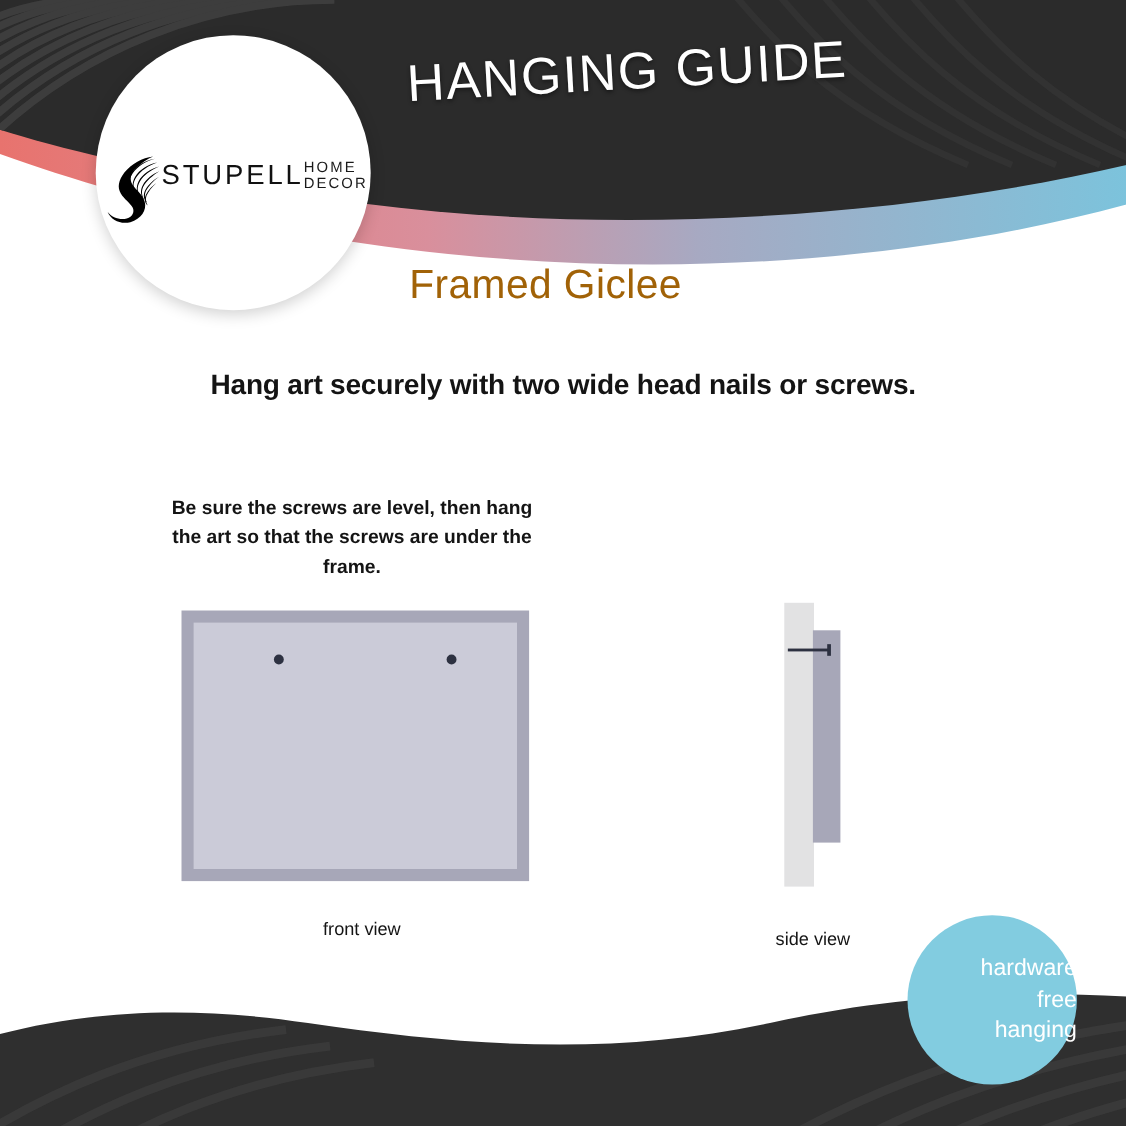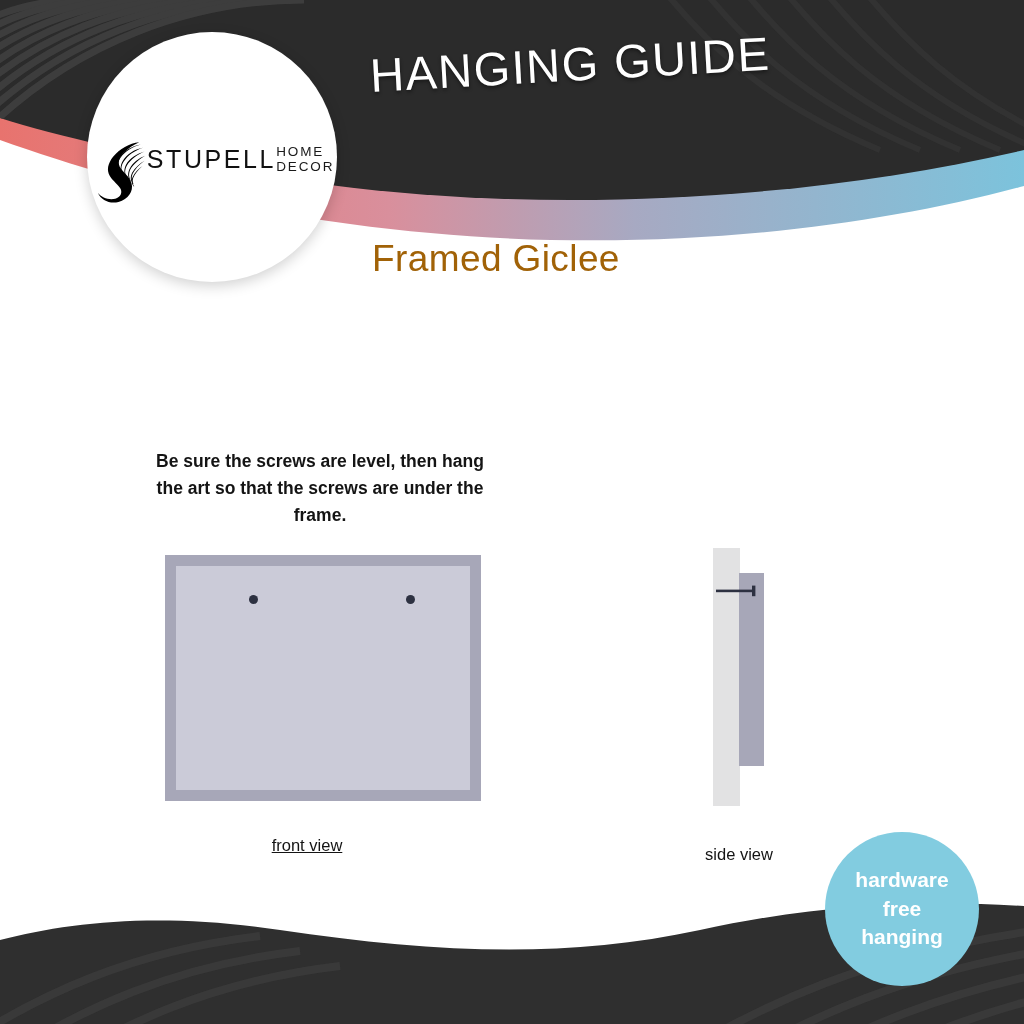--- a/index.html
+++ b/index.html
@@ -185,41 +185,41 @@
   }
 
   
   .view-label {
     position: absolute;
     font-size: 16.5px;
     color: #141414;
     font-weight: 400;
     text-align: center;
   }
-  #label-front-view { left: 149px; top: 836px; width: 316px; text-decoration: underline; }
+  #label-front-view { left: 171px; top: 836px; width: 316px; }
   #label-side-view  { left: 664px; top: 845px; width: 150px; }
 
   
   #hardware-badge {
     position: absolute;
     left: 825px;
     top: 832px;
     width: 154px;
     height: 154px;
     border-radius: 50%;
     background: #82cce0;
     display: flex;
     flex-direction: column;
-    align-items: center;
+    align-items: flex-end;
     justify-content: center;
     color: #ffffff;
     font-size: 21px;
     line-height: 1.38;
     text-align: center;
-    font-weight: 700;
+    font-weight: 400;
   }
 </style>
 </head>
 <body>
 
 <div id="page">
 
   <svg class="wave-layer" viewBox="0 0 1024 1024" preserveAspectRatio="none" xmlns="http://www.w3.org/2000/svg">
     <defs>
       <clipPath id="topClip">
@@ -308,20 +308,21 @@
             C82,84 81,77 84,70 C88,62 95,55 102,50 Z"></path>
     </svg>
     <div id="logo-wordmark">STUPELL</div>
     <div id="logo-subwordmark">HOME DECOR</div>
   </div>
 
   <div id="header-title">HANGING GUIDE</div>
 
   <div id="product-type">Framed Giclee</div>
 
+  <div id="main-instruction">Hang art securely with two wide head nails or screws.</div>
 
   <div class="caption" id="caption-front">Be sure the screws are level, then hang the art so that the screws are under the frame.</div>
 
 
   <div id="front-view-diagram">
     <div id="front-view-mat">
       <div class="screw-dot" id="screw-dot-left"></div>
       <div class="screw-dot" id="screw-dot-right"></div>
     </div>
   </div>

